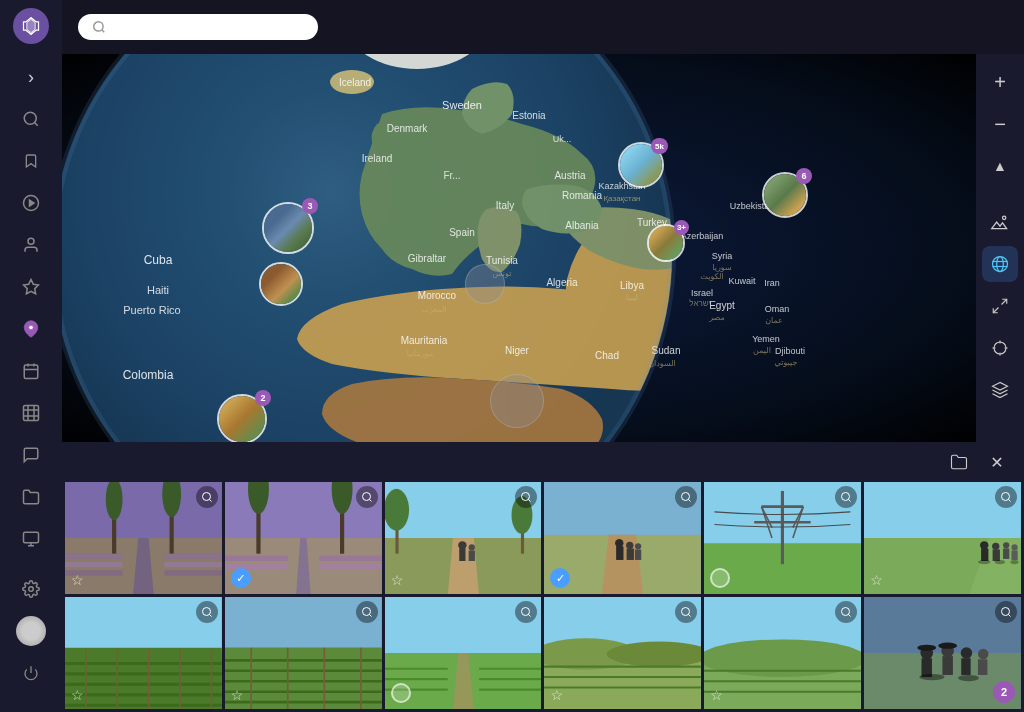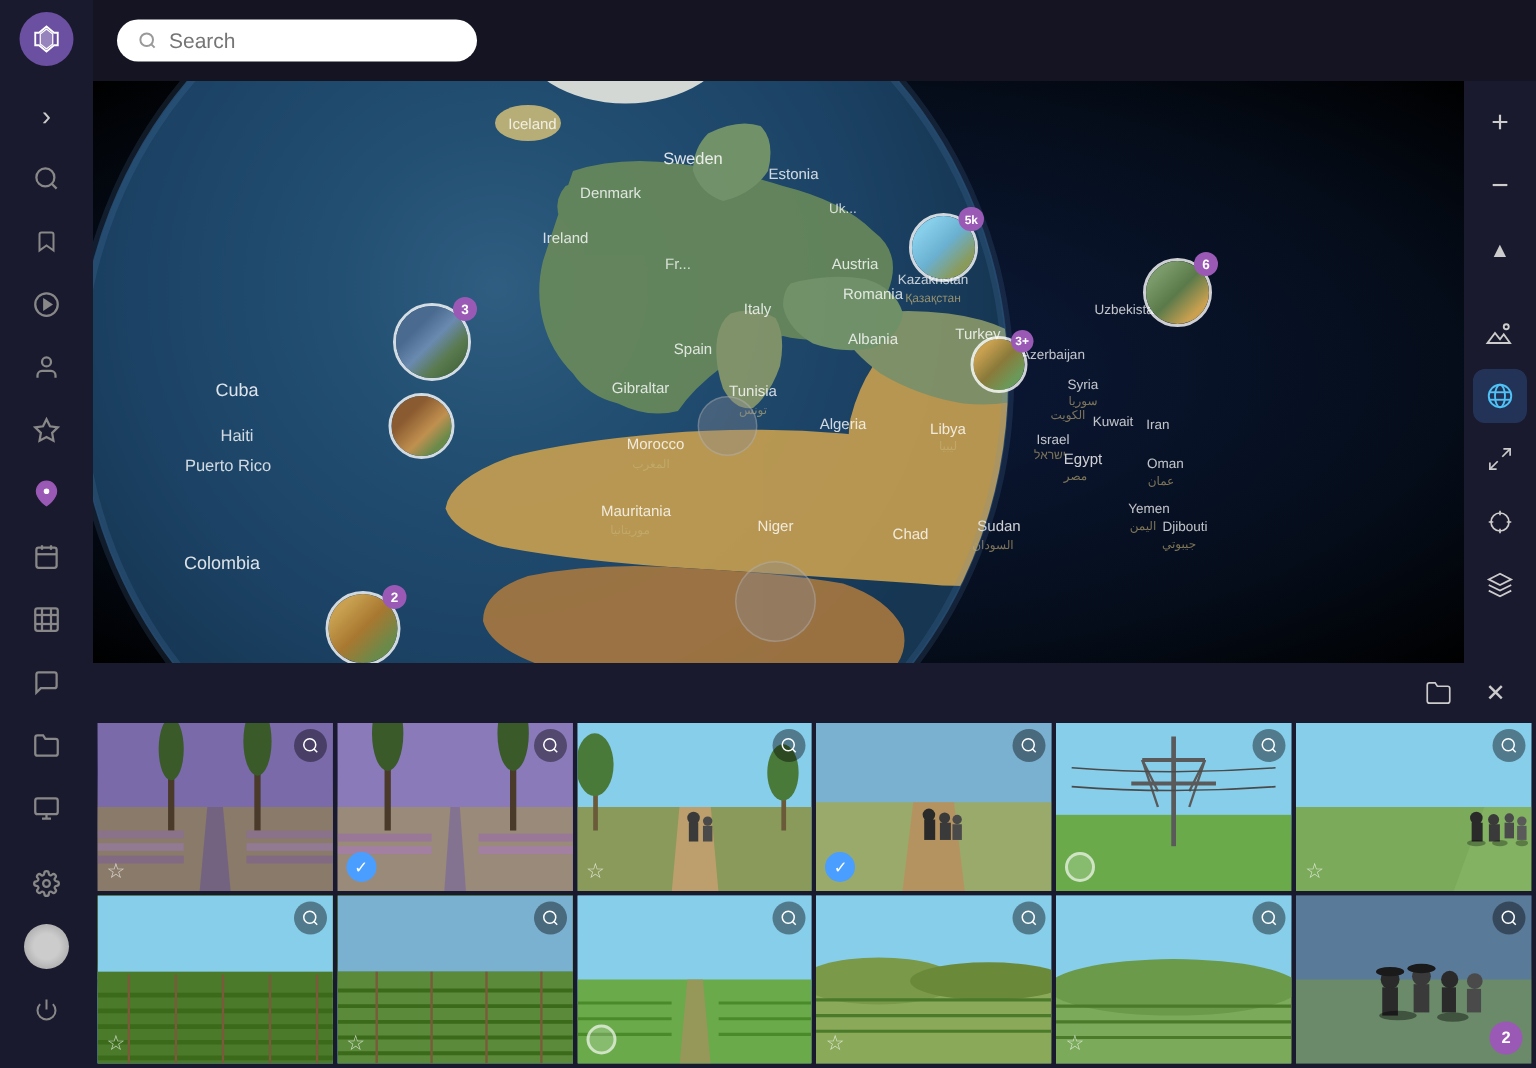--- a/index.html
+++ b/index.html
@@ -343,21 +343,20 @@
 </div>
 
 <div class="main-content-area">
 
   <div class="topbar">
     <div class="search-box">
       <svg class="search-icon-svg" width="14" height="14" viewBox="0 0 24 24" fill="none" stroke="#999" stroke-width="2.5">
           <circle cx="11" cy="11" r="8"></circle>
           <path d="m21 21-4.35-4.35"></path>
         </svg>
-      <input type="text" class="search-input" placeholder="Search" style="">
     </div>
   </div>
 
   <div style="position:relative; flex:1; display:flex;">
 
     <div class="globe-container">
 
       <svg class="globe-svg" viewBox="0 0 900 560">
         <defs>
           <radialGradient id="globeGrad" cx="45%" cy="40%" r="55%">
@@ -482,21 +481,21 @@
 
       <div style="position:absolute; top:340px; left:155px;">
         <div style="position:relative;">
           <div style="width:50px;height:50px;border-radius:50%;overflow:hidden;border:2px solid rgba(255,255,255,0.8);">
             <div style="width:100%;height:100%;background:linear-gradient(135deg, #c8a050 20%, #a87830 50%, #6a8a4a 80%);"></div>
           </div>
           <div style="position:absolute;top:-4px;right:-4px;background:#9b59b6;color:#fff;font-size:9px;font-weight:bold;border-radius:50%;width:16px;height:16px;display:flex;align-items:center;justify-content:center;">2</div>
         </div>
       </div>
 
-      <div style="position:absolute; top:88px; left:544px;">
+      <div style="position:absolute; top:88px; left:556px;">
         <div style="position:relative;">
           <div style="width:46px;height:46px;border-radius:50%;overflow:hidden;border:2px solid rgba(255,255,255,0.8);">
             <div style="width:100%;height:100%;background:linear-gradient(135deg, #87CEEB 20%, #6ab0d0 50%, #8a9a5a 80%);"></div>
           </div>
           <div style="position:absolute;top:-4px;right:-4px;background:#9b59b6;color:#fff;font-size:8px;font-weight:bold;border-radius:10px;padding:0 4px;height:16px;display:flex;align-items:center;justify-content:center;">5k</div>
         </div>
       </div>
 
       <div style="position:absolute; top:118px; left:700px;">
         <div style="position:relative;">

